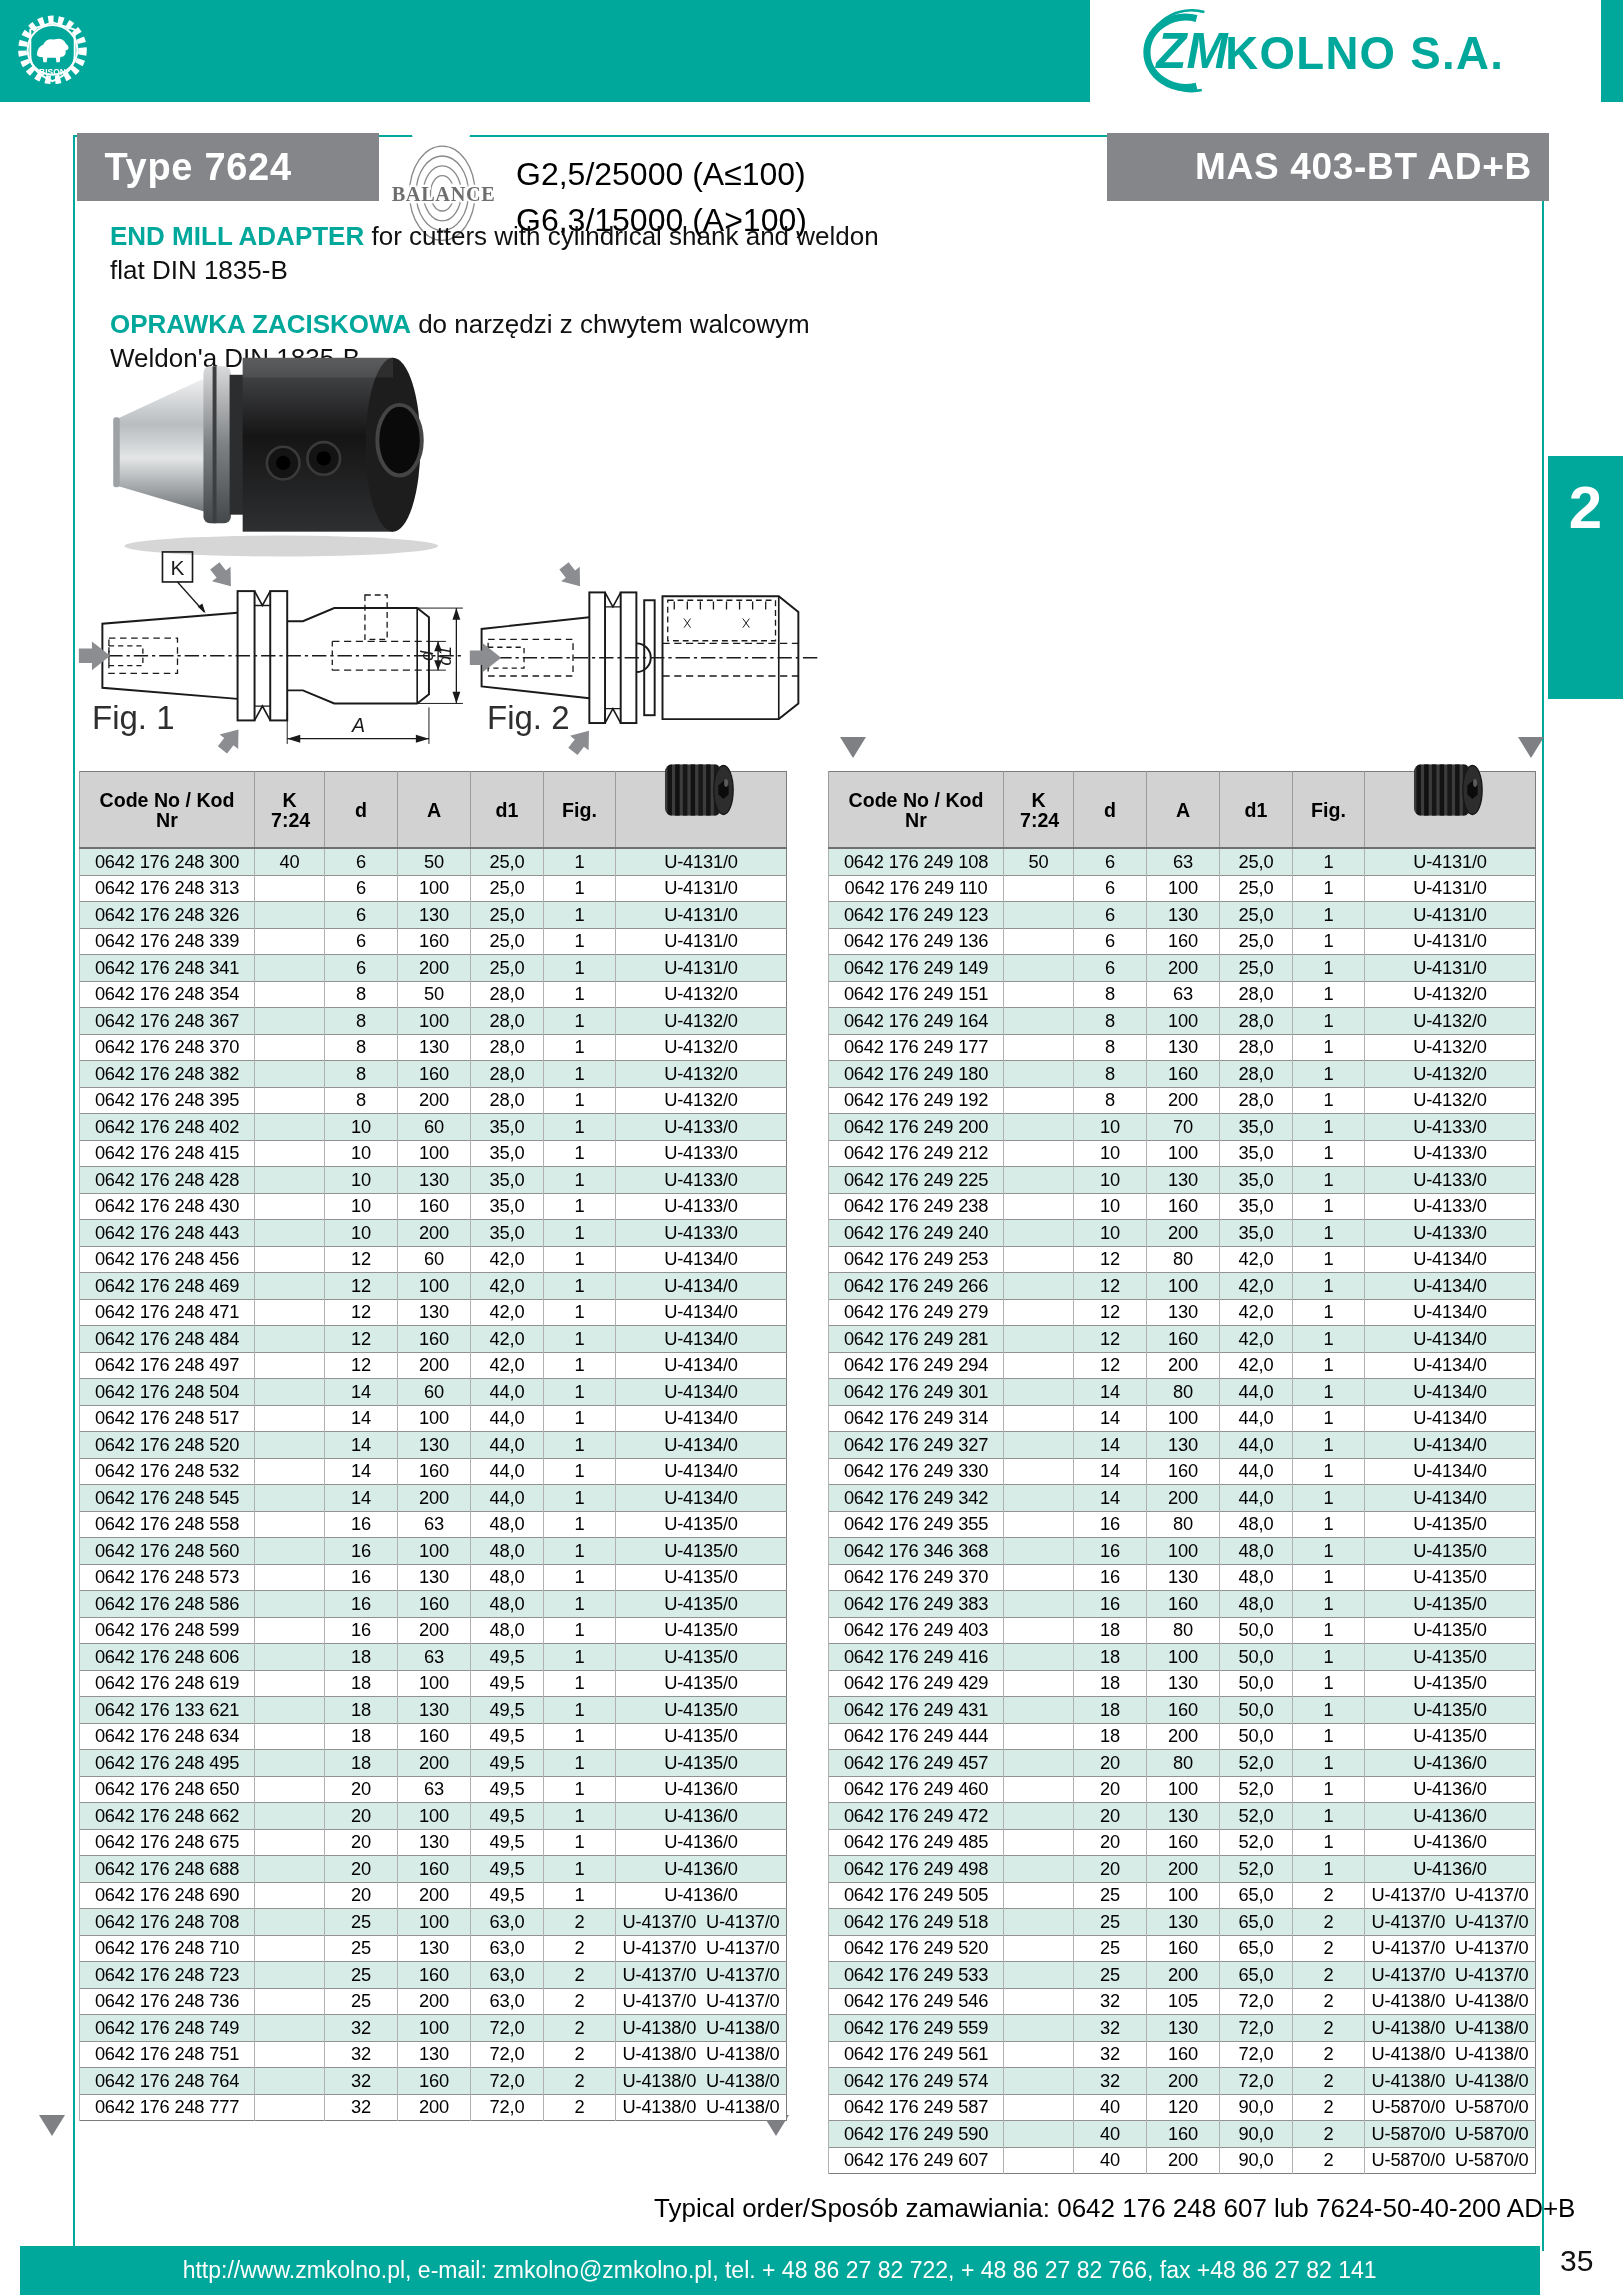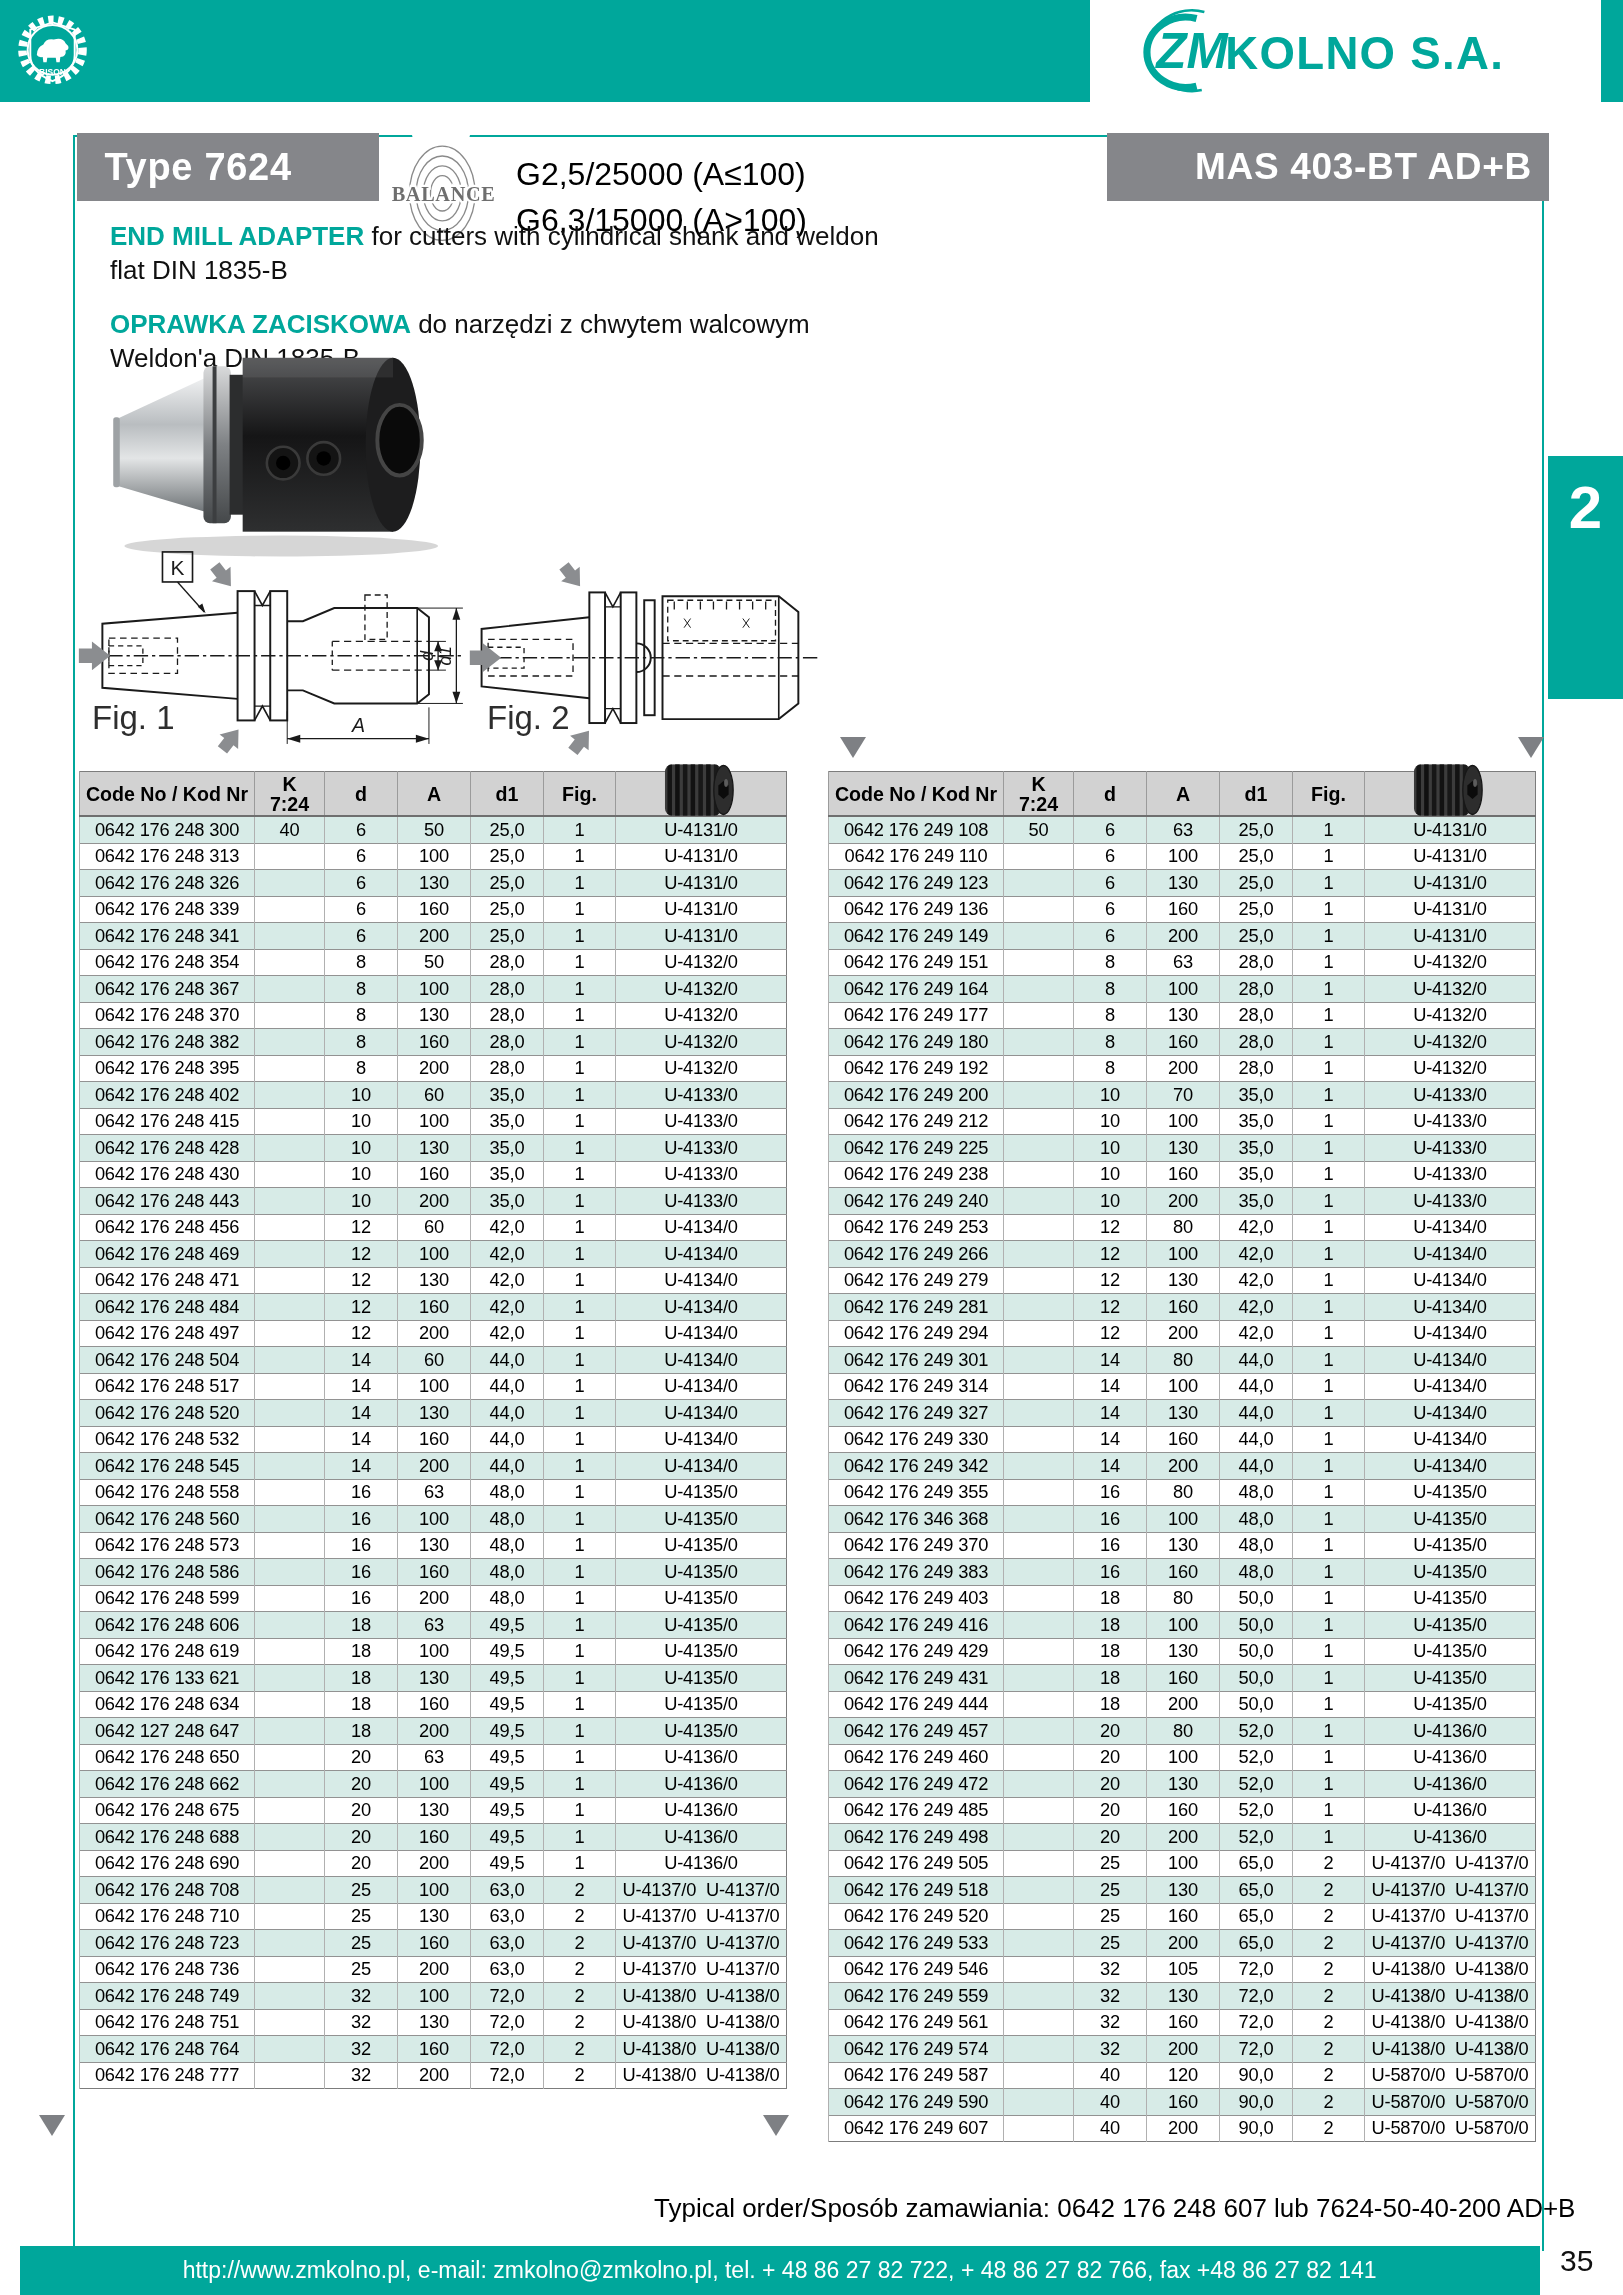--- a/index.html
+++ b/index.html
@@ -35,21 +35,21 @@
   .figlabel{font-size:33px;color:#2e2e2e;}
 
   
   .tri{width:0;height:0;border-left:13px solid transparent;border-right:13px solid transparent;
        border-top:21px solid var(--tri);}
 
   
   .tbl{width:706px;}
   table{border-collapse:collapse;table-layout:fixed;width:706px;background:#fff;border:1.3px solid #7c7c7c;}
   th{background:var(--headgray);font-weight:bold;font-size:19.6px;height:43px;text-align:center;
-     padding:0;border-left:0.7px solid #9b9b9b;border-bottom:2px solid #6f6f6f;color:#000;line-height:20px;}
+     padding:16px;border-left:0.7px solid #9b9b9b;border-bottom:2px solid #6f6f6f;color:#000;line-height:20px;}
   td{font-size:18.3px;height:25.5px;text-align:center;padding:0;border-left:0.7px solid #b0b0b0;
      border-top:1.3px solid #929292;color:#000;letter-spacing:-0.2px;}
   tbody tr:nth-child(odd) td{background:var(--rowalt);}
   td.sym, .sym{white-space:pre;}
   .screw{position:absolute;top:-10.5px;left:584px;width:72px;height:58px;}
 
   
   .sidetab{left:1548px;top:456px;width:75px;height:243px;background:var(--accent);color:#fff;
            font-size:60px;font-weight:bold;text-align:center;padding-top:17px;box-sizing:border-box;}
 
@@ -572,21 +572,21 @@
           <tr>
             <td>0642 176 248 634</td>
             <td></td>
             <td>18</td>
             <td>160</td>
             <td>49,5</td>
             <td>1</td>
             <td class="sym">U-4135/0</td>
           </tr>
           <tr>
-            <td>0642 127 248 647</td>
+            <td>0642 176 248 495</td>
             <td></td>
             <td>18</td>
             <td>200</td>
             <td>49,5</td>
             <td>1</td>
             <td class="sym">U-4135/0</td>
           </tr>
           <tr>
             <td>0642 176 248 650</td>
             <td></td>

